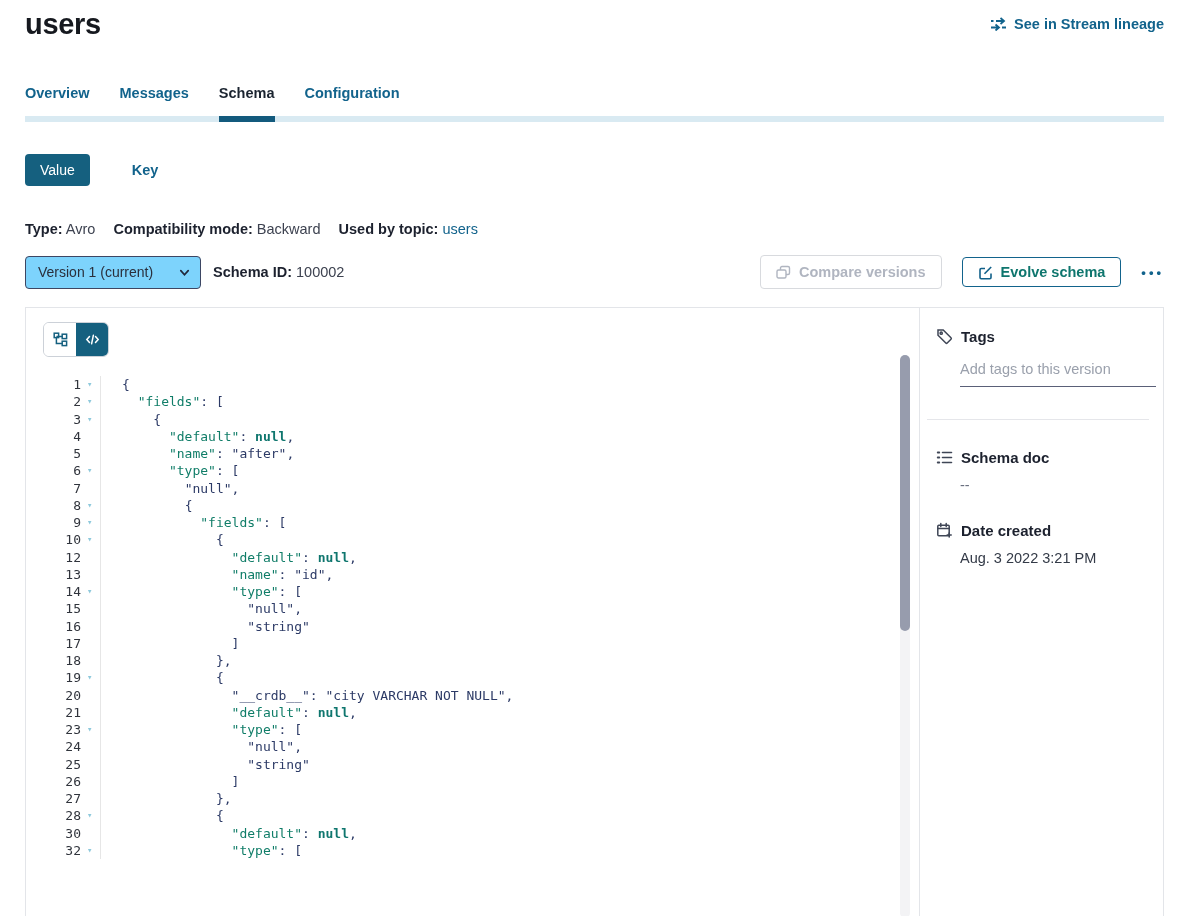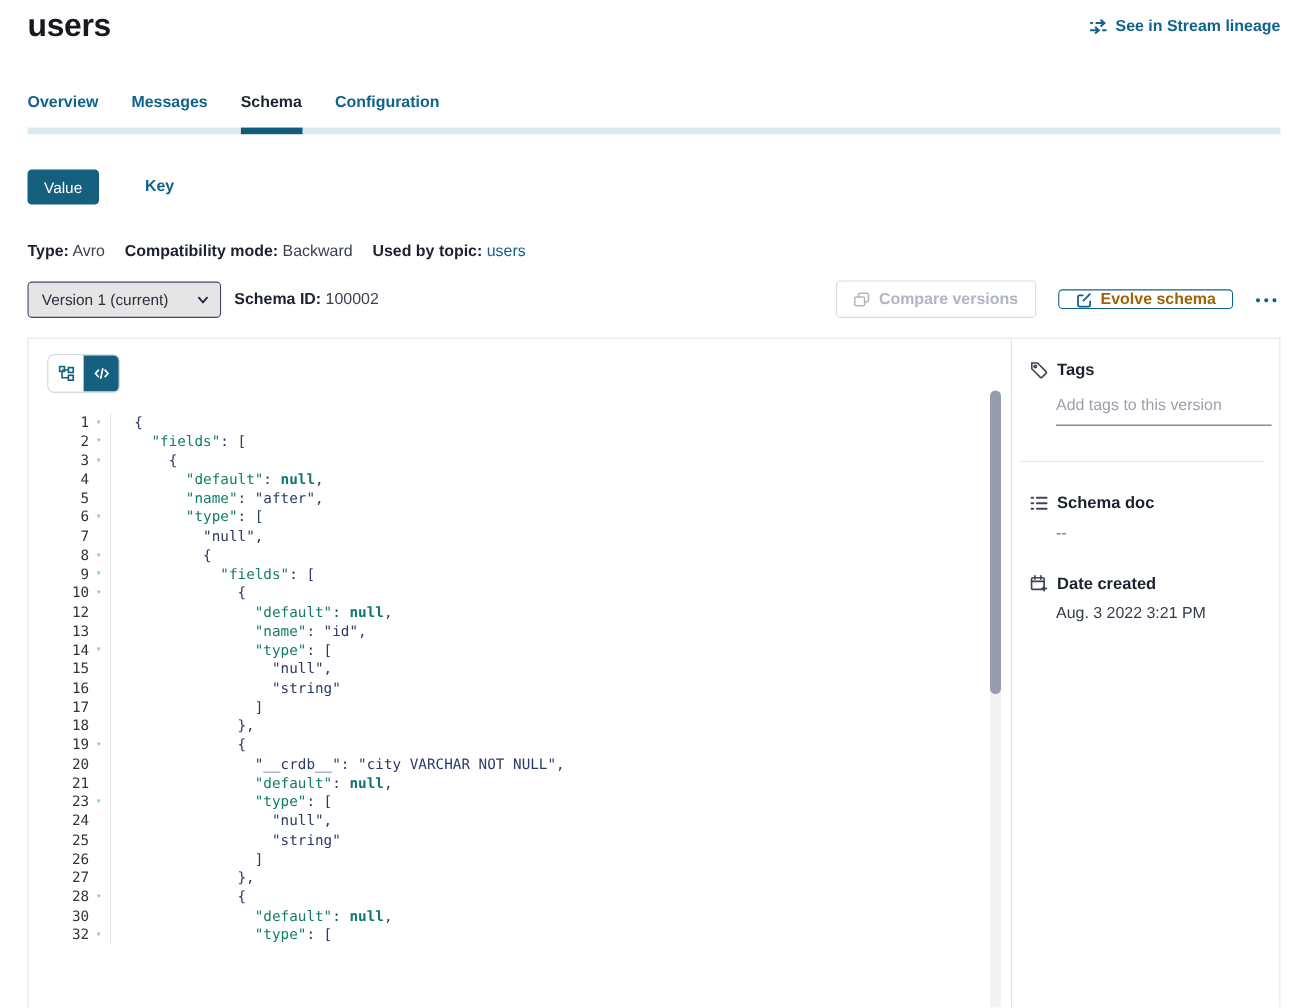--- a/index.html
+++ b/index.html
@@ -30,31 +30,31 @@
   
   .meta { margin-top:35px; font-size:14.5px; color:#3d4250; }
   .meta b { color:#1c212e; }
   .meta .grp { margin-right:14px; }
   .meta a { color:#12638c; cursor:pointer; text-decoration:none; }
 
   
   .toolbar { margin-top:18px; display:flex; align-items:center; }
   .sel-wrap { position:relative; }
   select.version { appearance:none; -webkit-appearance:none; height:33px; width:176px;
-    border:1px solid #3d4663; border-radius:4px; background:#e5e5e5; font-family:inherit;
+    border:1px solid #3d4663; border-radius:4px; background:#7dd3fc; font-family:inherit;
     font-size:14px; color:#2a2f3c; padding:0 30px 0 12px; cursor:pointer; }
   .sel-wrap svg { position:absolute; right:10px; top:10px; pointer-events:none; }
   .schemaid { margin-left:12px; font-size:14.5px; color:#3d4250; }
   .schemaid b { color:#1c212e; }
   .tb-right { margin-left:auto; display:flex; align-items:center; gap:20px; }
   .btn-compare { height:34px; padding:0 15px; border:1px solid #d8dade; border-radius:4px;
     background:#fff; color:#b0b5c0; font-size:14.5px; font-weight:600; font-family:inherit;
     display:flex; align-items:center; gap:8px; cursor:default; }
-  .btn-evolve { height:18px; padding:0 15px; border:1px solid #12638c; border-radius:4px;
-    background:#fff; color:#a16207; font-size:14.5px; font-weight:700; font-family:inherit;
+  .btn-evolve { height:30px; padding:0 15px; border:1px solid #12638c; border-radius:4px;
+    background:#fff; color:#0f766e; font-size:14.5px; font-weight:700; font-family:inherit;
     display:flex; align-items:center; gap:8px; cursor:pointer; }
   .dots { color:#12638c; font-size:13px; font-weight:700; letter-spacing:3px; cursor:pointer; }
 
   
   .panel { margin-top:18px; border:1px solid #e3e5e9; border-bottom:none; display:flex; height:611px; }
   .editor { flex:1 1 auto; position:relative; padding:14px 0 0 17px; overflow:hidden; }
   .viewtoggle { display:inline-flex; border:1px solid #ccd1d8; border-radius:6px; overflow:hidden; }
   .vt-seg { width:32px; height:33px; display:flex; align-items:center; justify-content:center;
     background:#fff; cursor:pointer; }
   .vt-seg.active { background:#15607f; }

